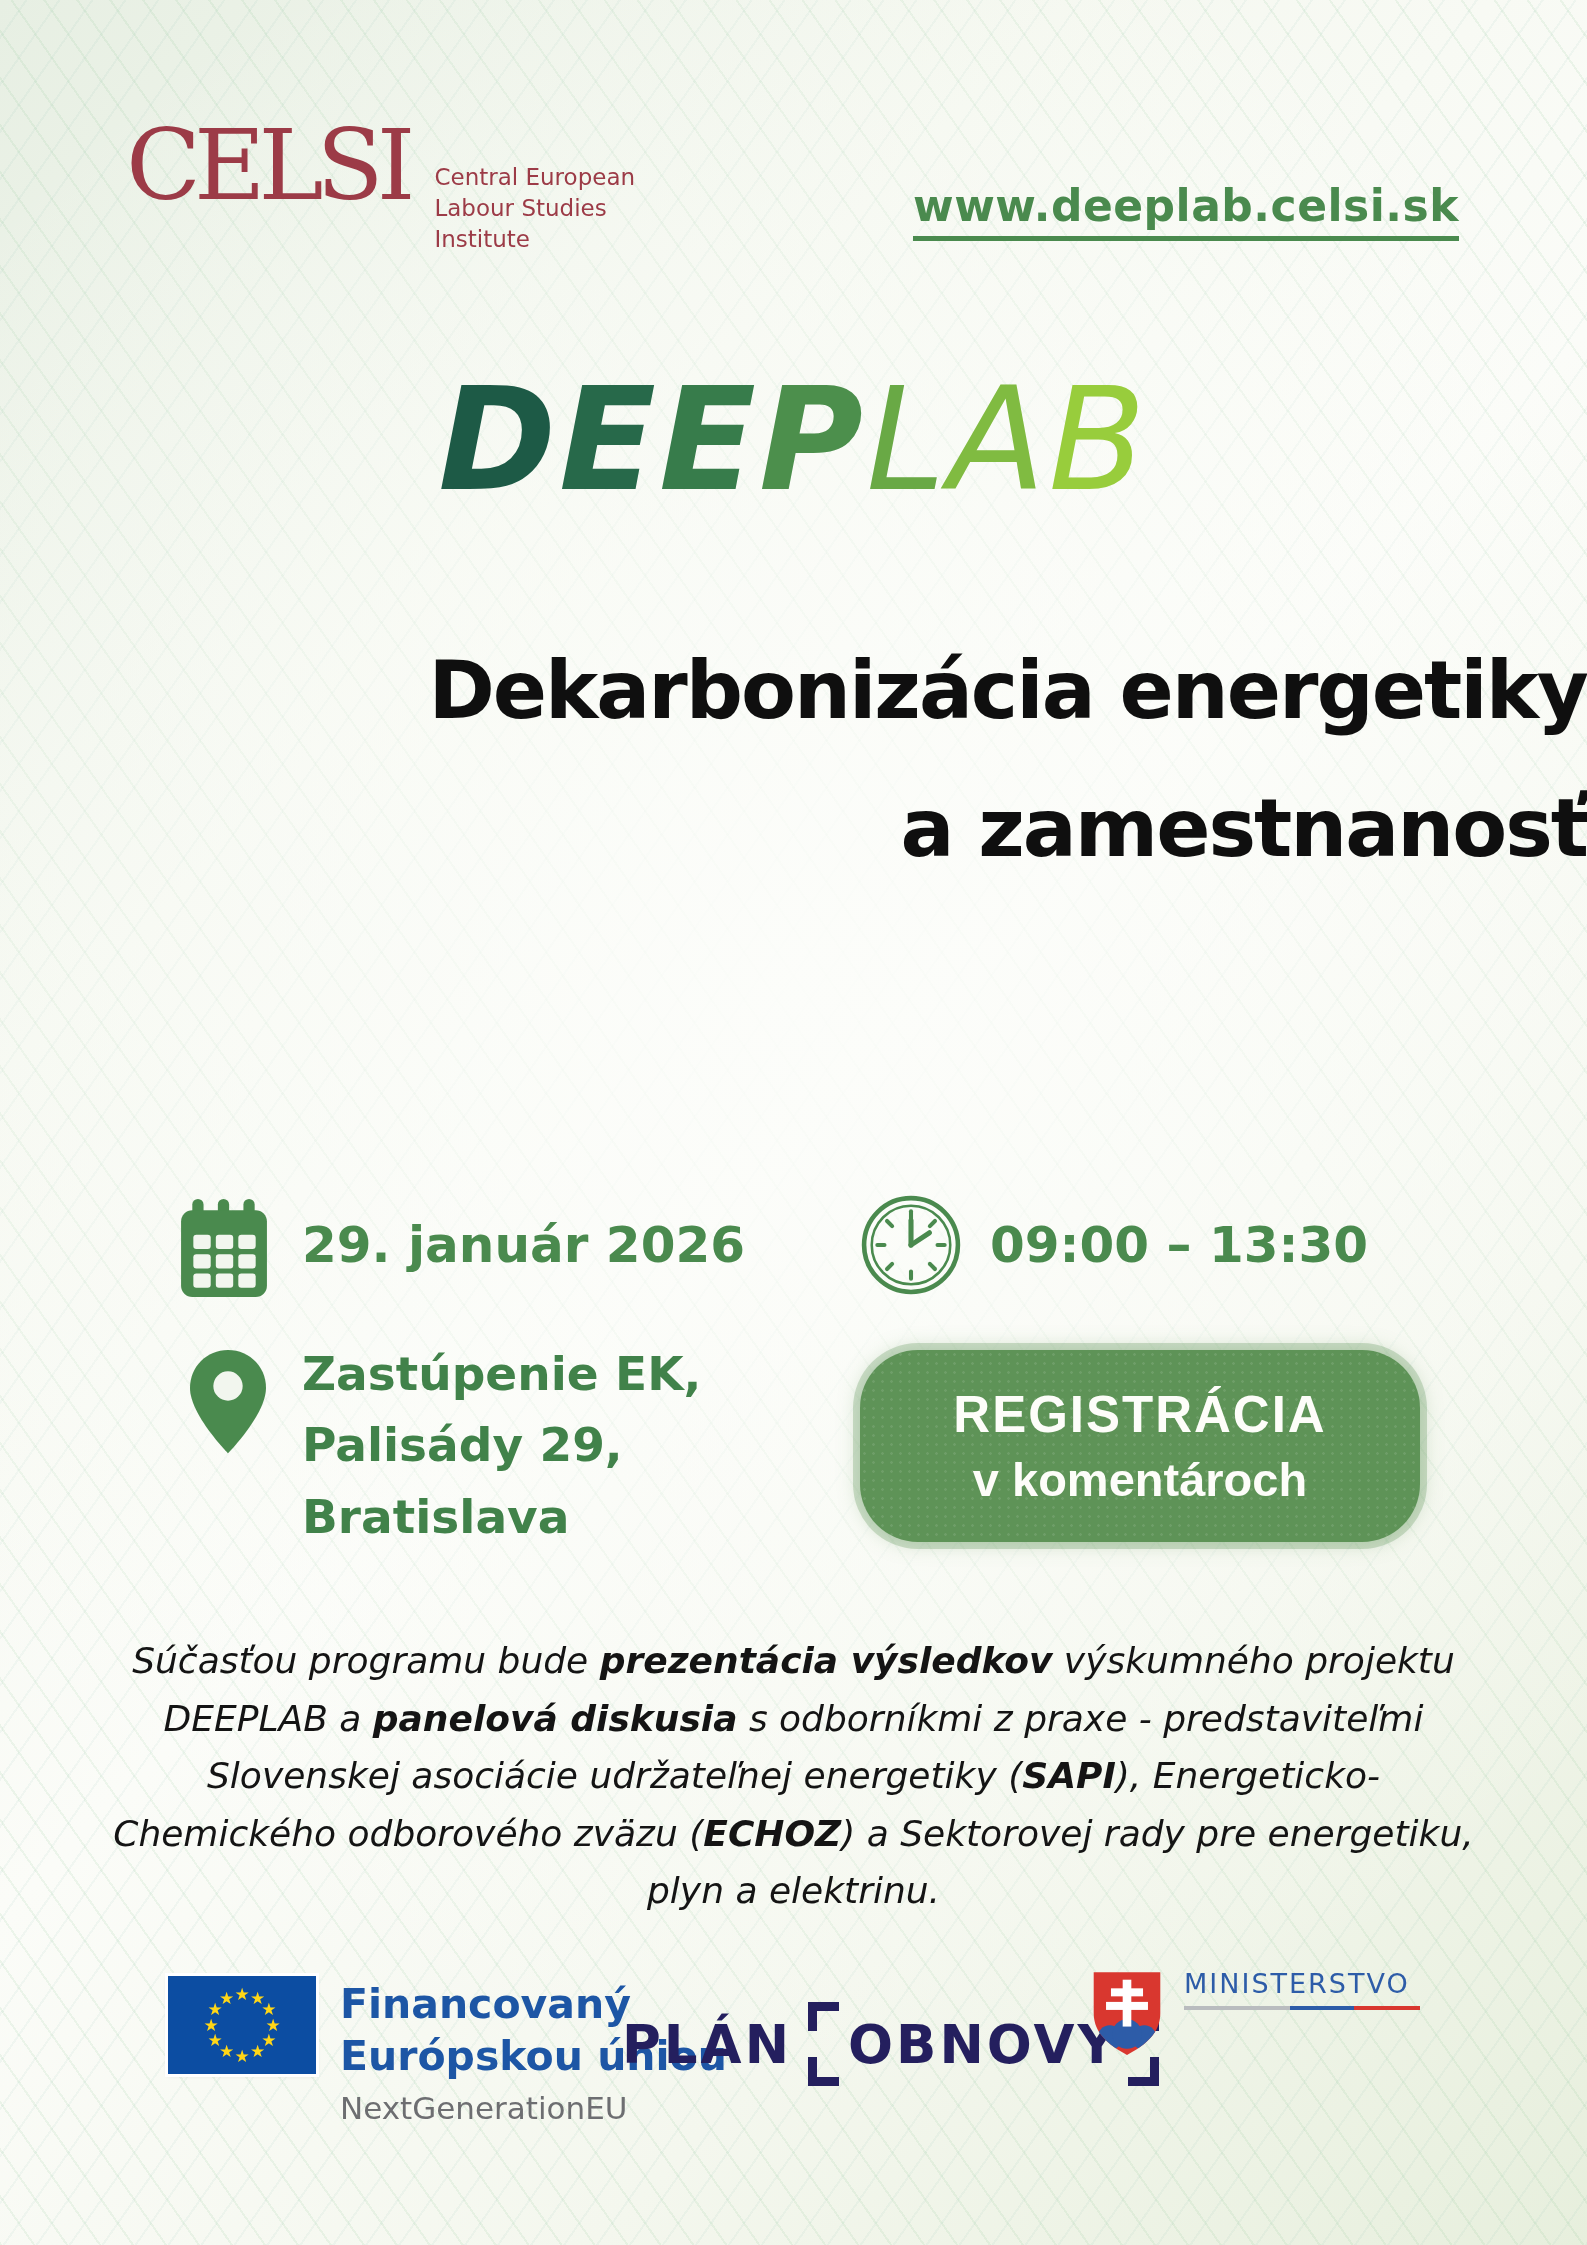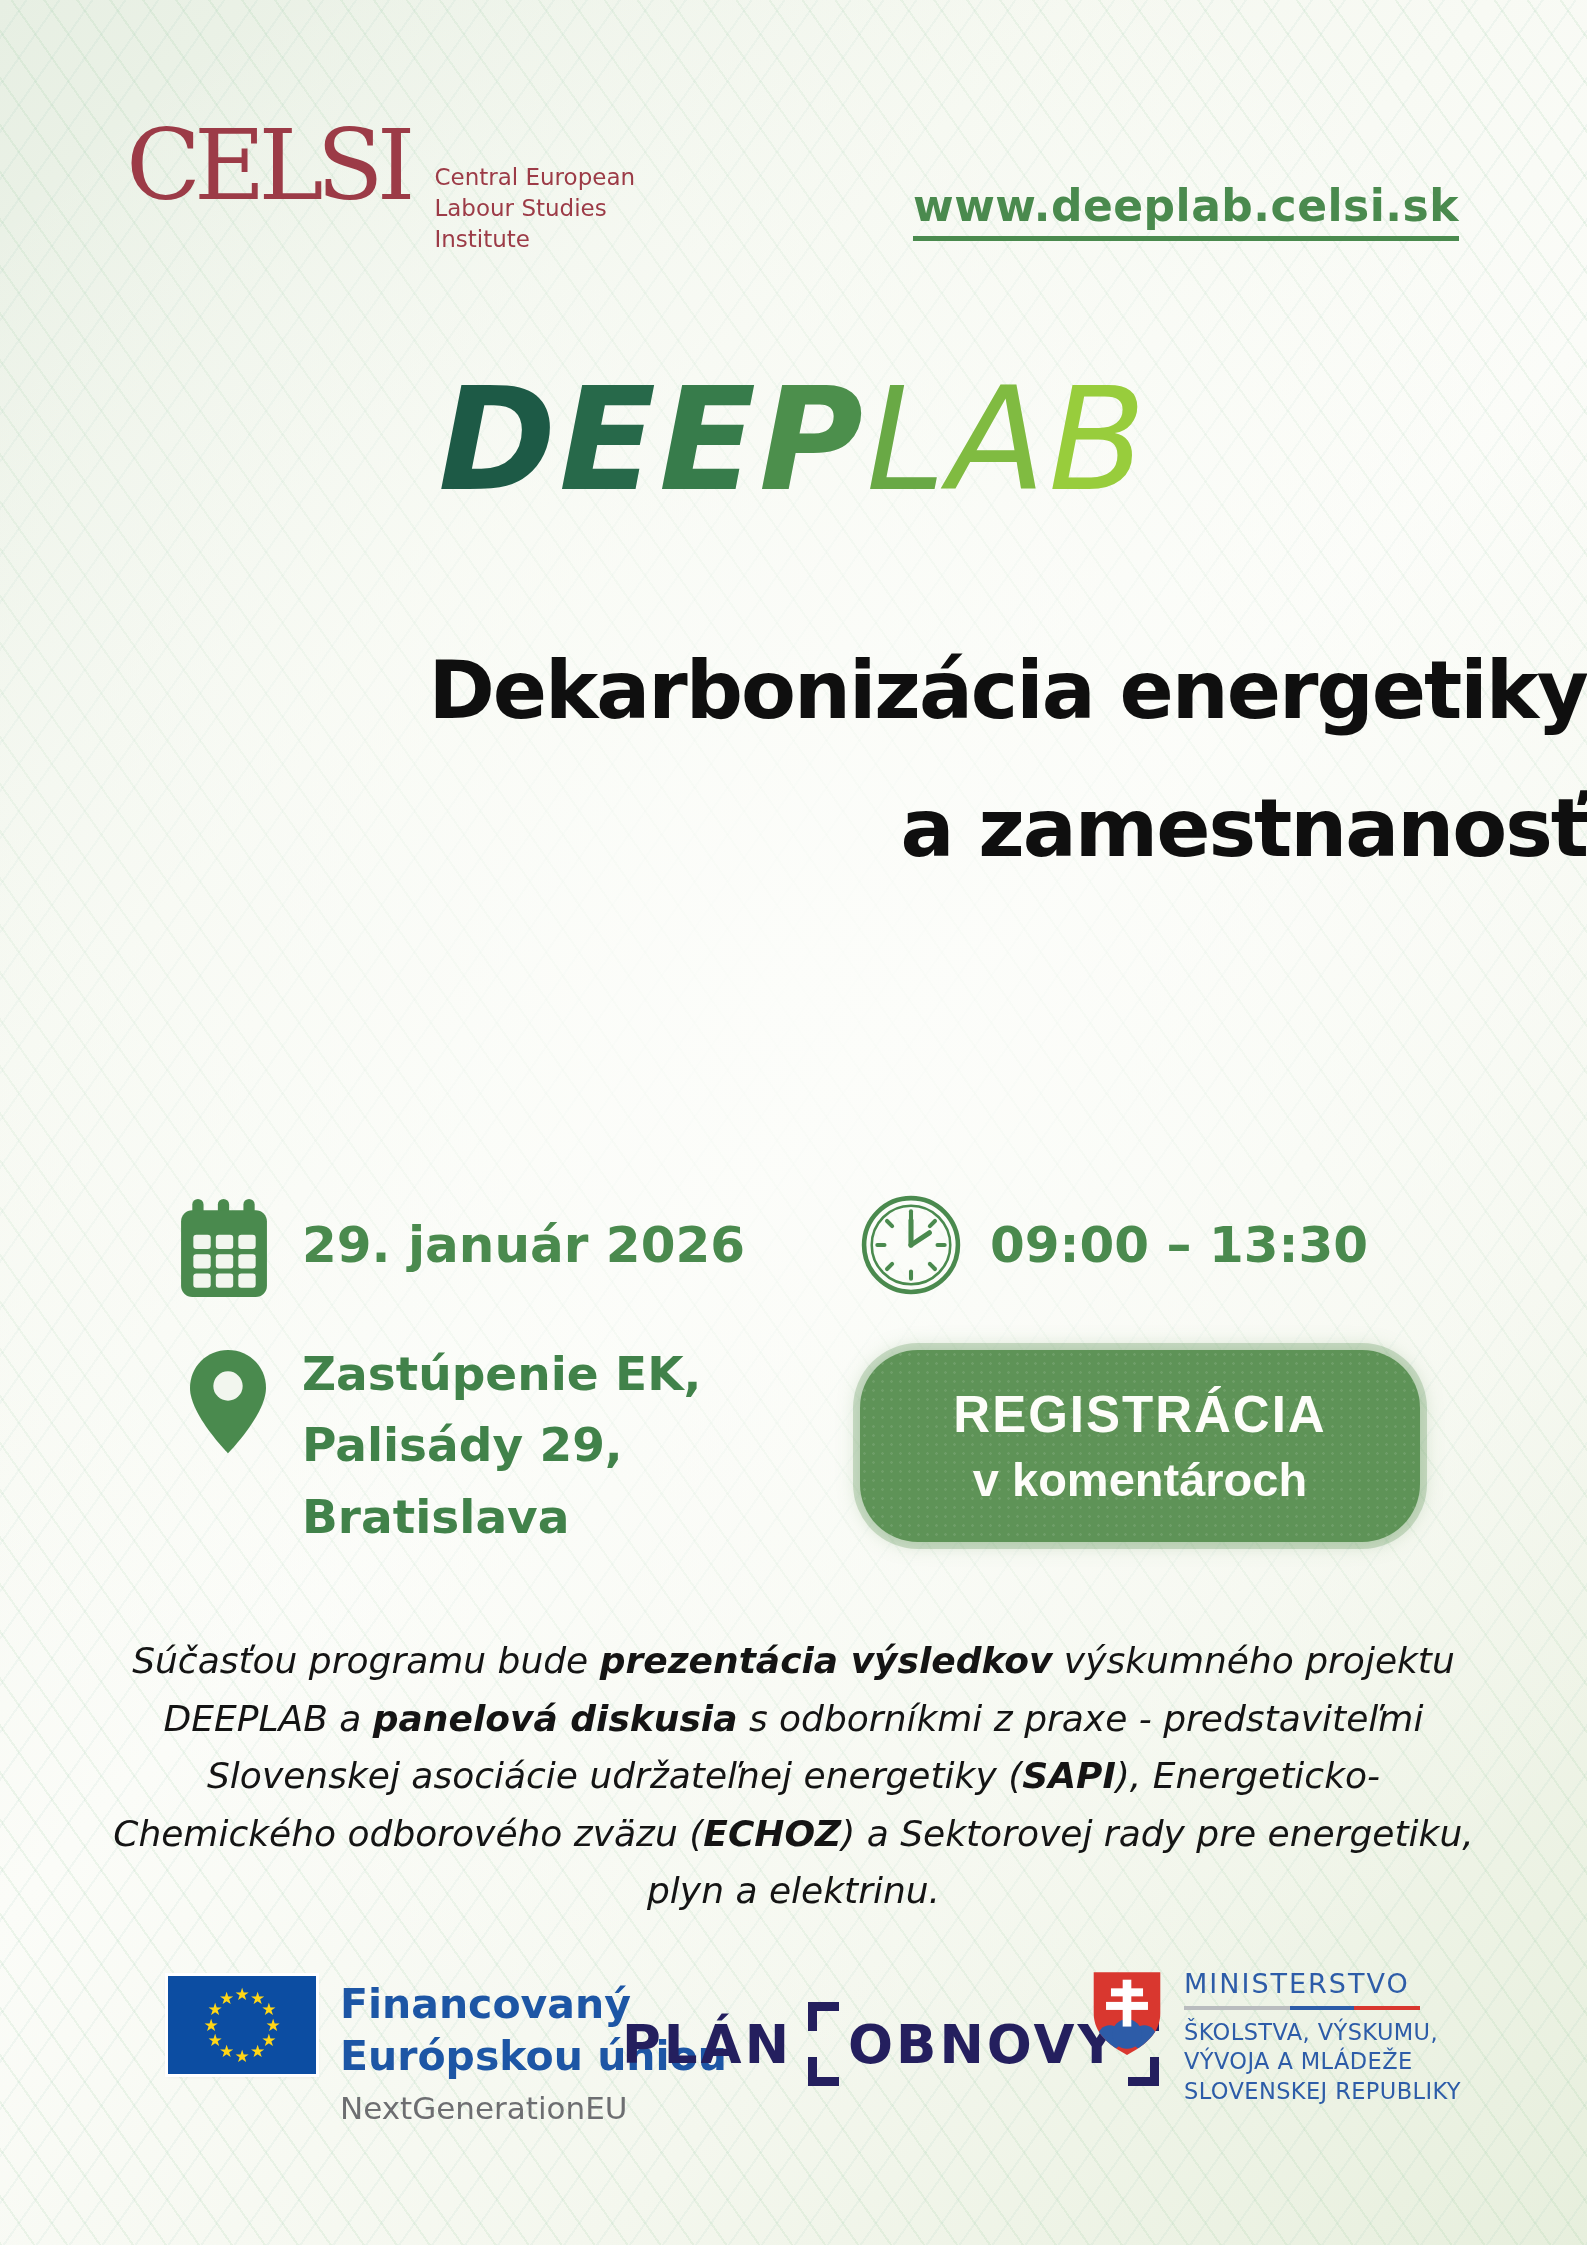--- a/index.html
+++ b/index.html
@@ -269,22 +269,17 @@
         </g>
         <g fill="#ffffff">
           <rect x="26.5" y="9" width="7" height="38"></rect>
           <rect x="17" y="16" width="26" height="6.5"></rect>
           <rect x="13" y="27" width="34" height="6.5"></rect>
         </g>
       </svg>
       <div class="min-text">
         <div class="min-title">MINISTERSTVO</div>
         <div class="min-bar"></div>
-        <div class="min-lines">
-          <div>ŠKOLSTVA, VÝSKUMU,</div>
-          <div>VÝVOJA A MLÁDEŽE</div>
-          <div>SLOVENSKEJ REPUBLIKY</div>
-        </div>
       </div>
     </div>
 
   </div>
 </div>
 
 </body></html>

